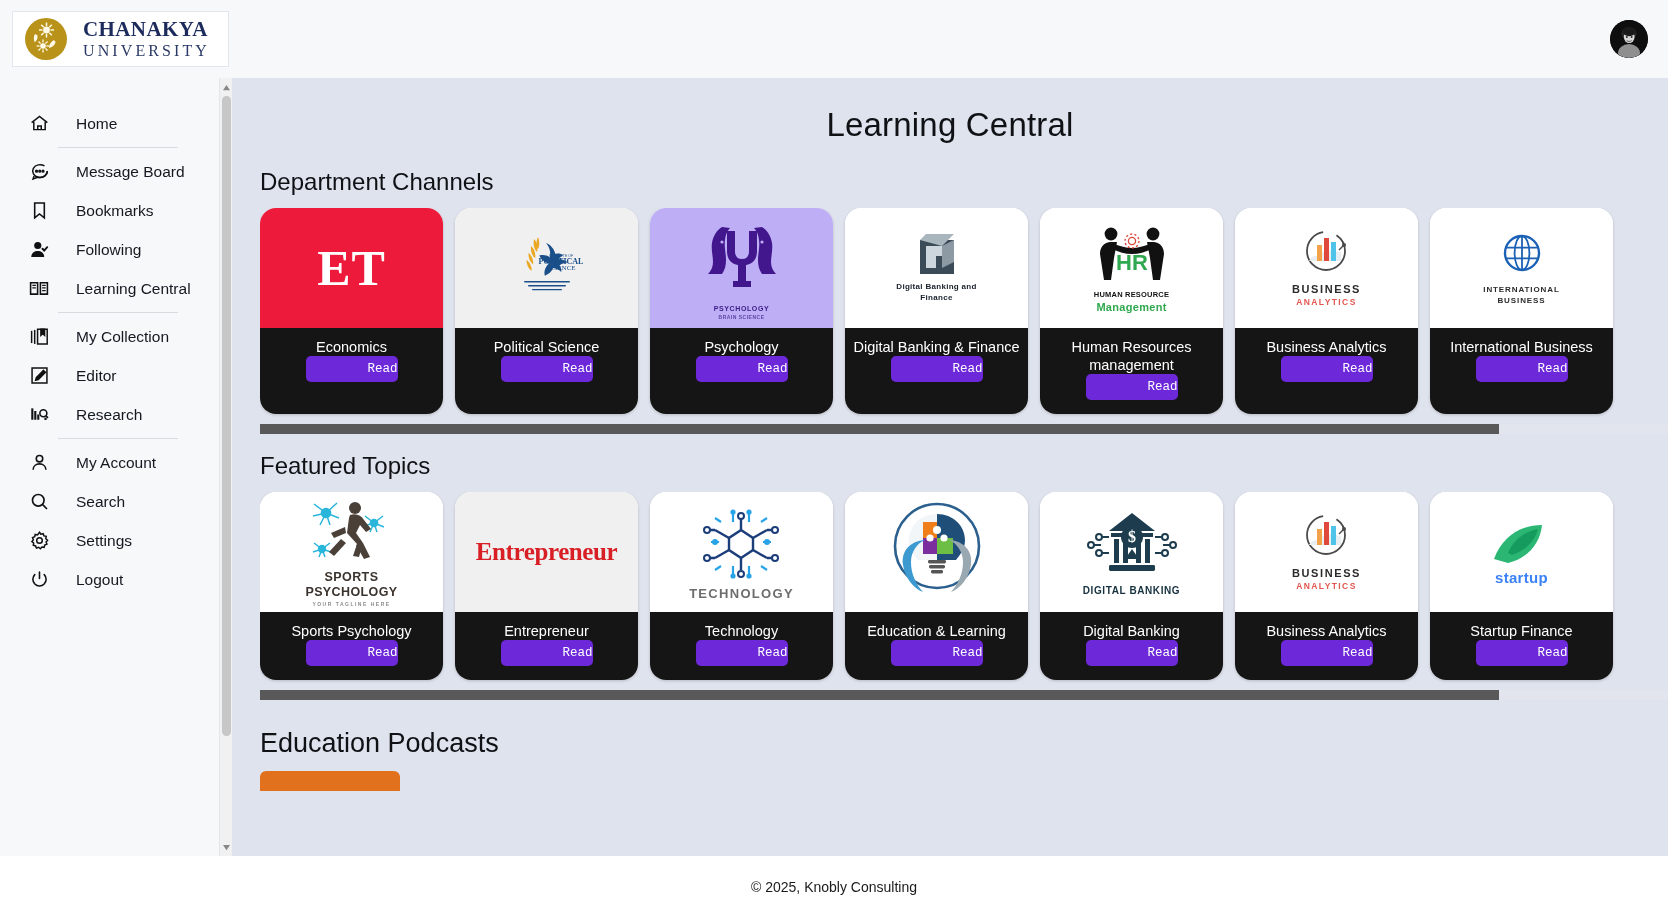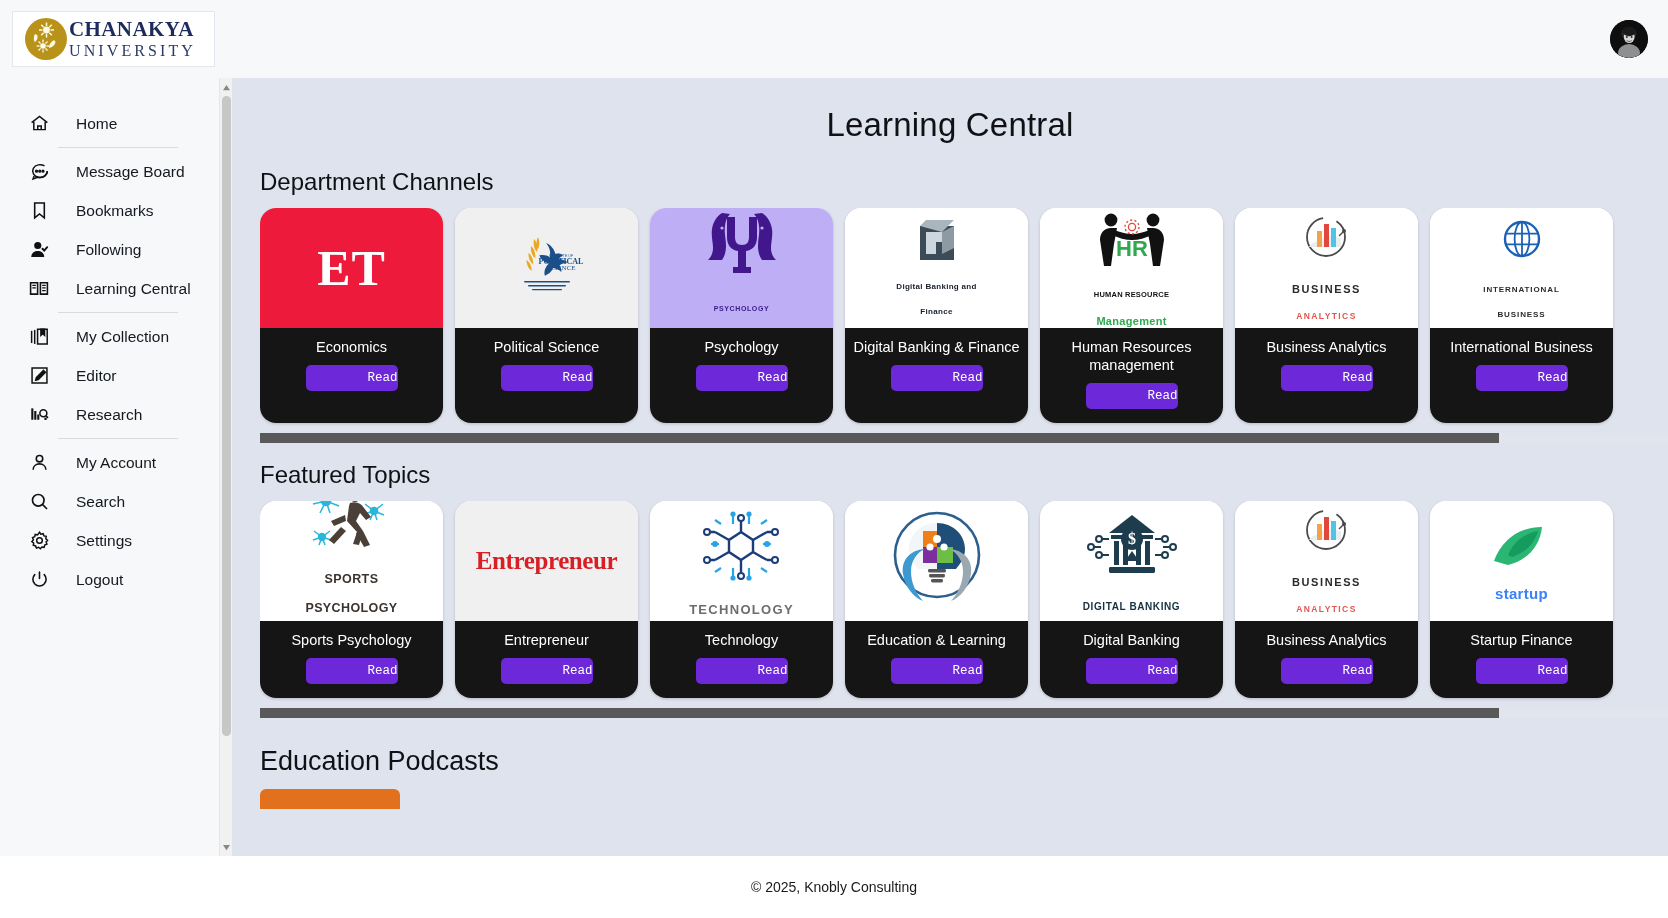--- a/index.html
+++ b/index.html
@@ -12,21 +12,21 @@
 
   
   .topbar {
     height: 78px; flex: 0 0 78px;
     background: #f7f8fa;
     display: flex; align-items: center; justify-content: space-between;
     padding: 0 24px 0 12px;
     position: relative;
   }
   .brand {
-    display: flex; align-items: center; 
+    display: flex; align-items: center; gap: 14px;
     background: #ffffff;
     border: 1px solid #e3e6ec;
     padding: 8px 18px 8px 10px;
     height: 56px;
     margin-left: 0px;
   }
   .brand-mark { width: 46px; height: 46px; flex: 0 0 46px; }
   .brand-text { display: flex; flex-direction: column; line-height: 1; }
   .brand-name {
     font-family: "Liberation Serif", serif;
@@ -106,21 +106,21 @@
     background: #fff; display: flex; flex-direction: column;
     box-shadow: 0 1px 3px rgba(0,0,0,.18);
   }
   .card-art {
     height: 120px; display: flex; align-items: center; justify-content: center;
     background: #fff; position: relative; overflow: hidden;
   }
   .card-meta {
     background: #151515; flex: 1 1 auto;
     display: flex; flex-direction: column; align-items: center;
-    padding: 10px 6px 14px 6px; gap: 9px;
+    padding: 10px 6px 14px 6px; 
   }
   .card-title {
     color: #fff; font-size: 14.5px; text-align: center; line-height: 1.25;
   }
   .read-btn {
     background: #6d28d9; color: #fff; font-size: 12.5px;
     border: none; border-radius: 5px; padding: 6px 0; width: 92px;
     cursor: pointer; font-family: Liberation Mono, monospace; text-align: right;
   }
 
@@ -131,21 +131,21 @@
 
   .et-logo {
     font-family: "Liberation Serif", serif; color: #fff;
     font-size: 50px; font-weight: bold; letter-spacing: 1px;
   }
   .entre-logo {
     font-family: "Liberation Serif", serif; color: #d81f26;
     font-size: 25px; font-weight: bold; letter-spacing: -.4px;
   }
 
-  .logo-stack { display:flex; flex-direction:column; align-items:center; justify-content:center; gap:16px; }
+  .logo-stack { display:flex; flex-direction:column; align-items:center; justify-content:center; gap:2px; }
   .logo-cap {
     font-size: 9px; font-weight: bold; letter-spacing: .3px; text-align:center;
     font-family:"Liberation Sans", sans-serif;
   }
   .cap-dbf  { color:#18202b; font-size:8px; line-height:1.15; }
   .cap-ba1  { color:#2b2b2b; font-size:11px; letter-spacing:1.6px; }
   .cap-ba2  { color:#e2564f; font-size:8.5px; letter-spacing:1.4px; }
   .cap-tech { color:#6d6d6d; font-size:13px; letter-spacing:1.3px; }
   .cap-dbank{ color:#16313f; font-size:10px; letter-spacing:.6px; }
   .cap-sp1  { color:#3b332e; font-size:12.5px; letter-spacing:.4px; line-height:1.05; }

